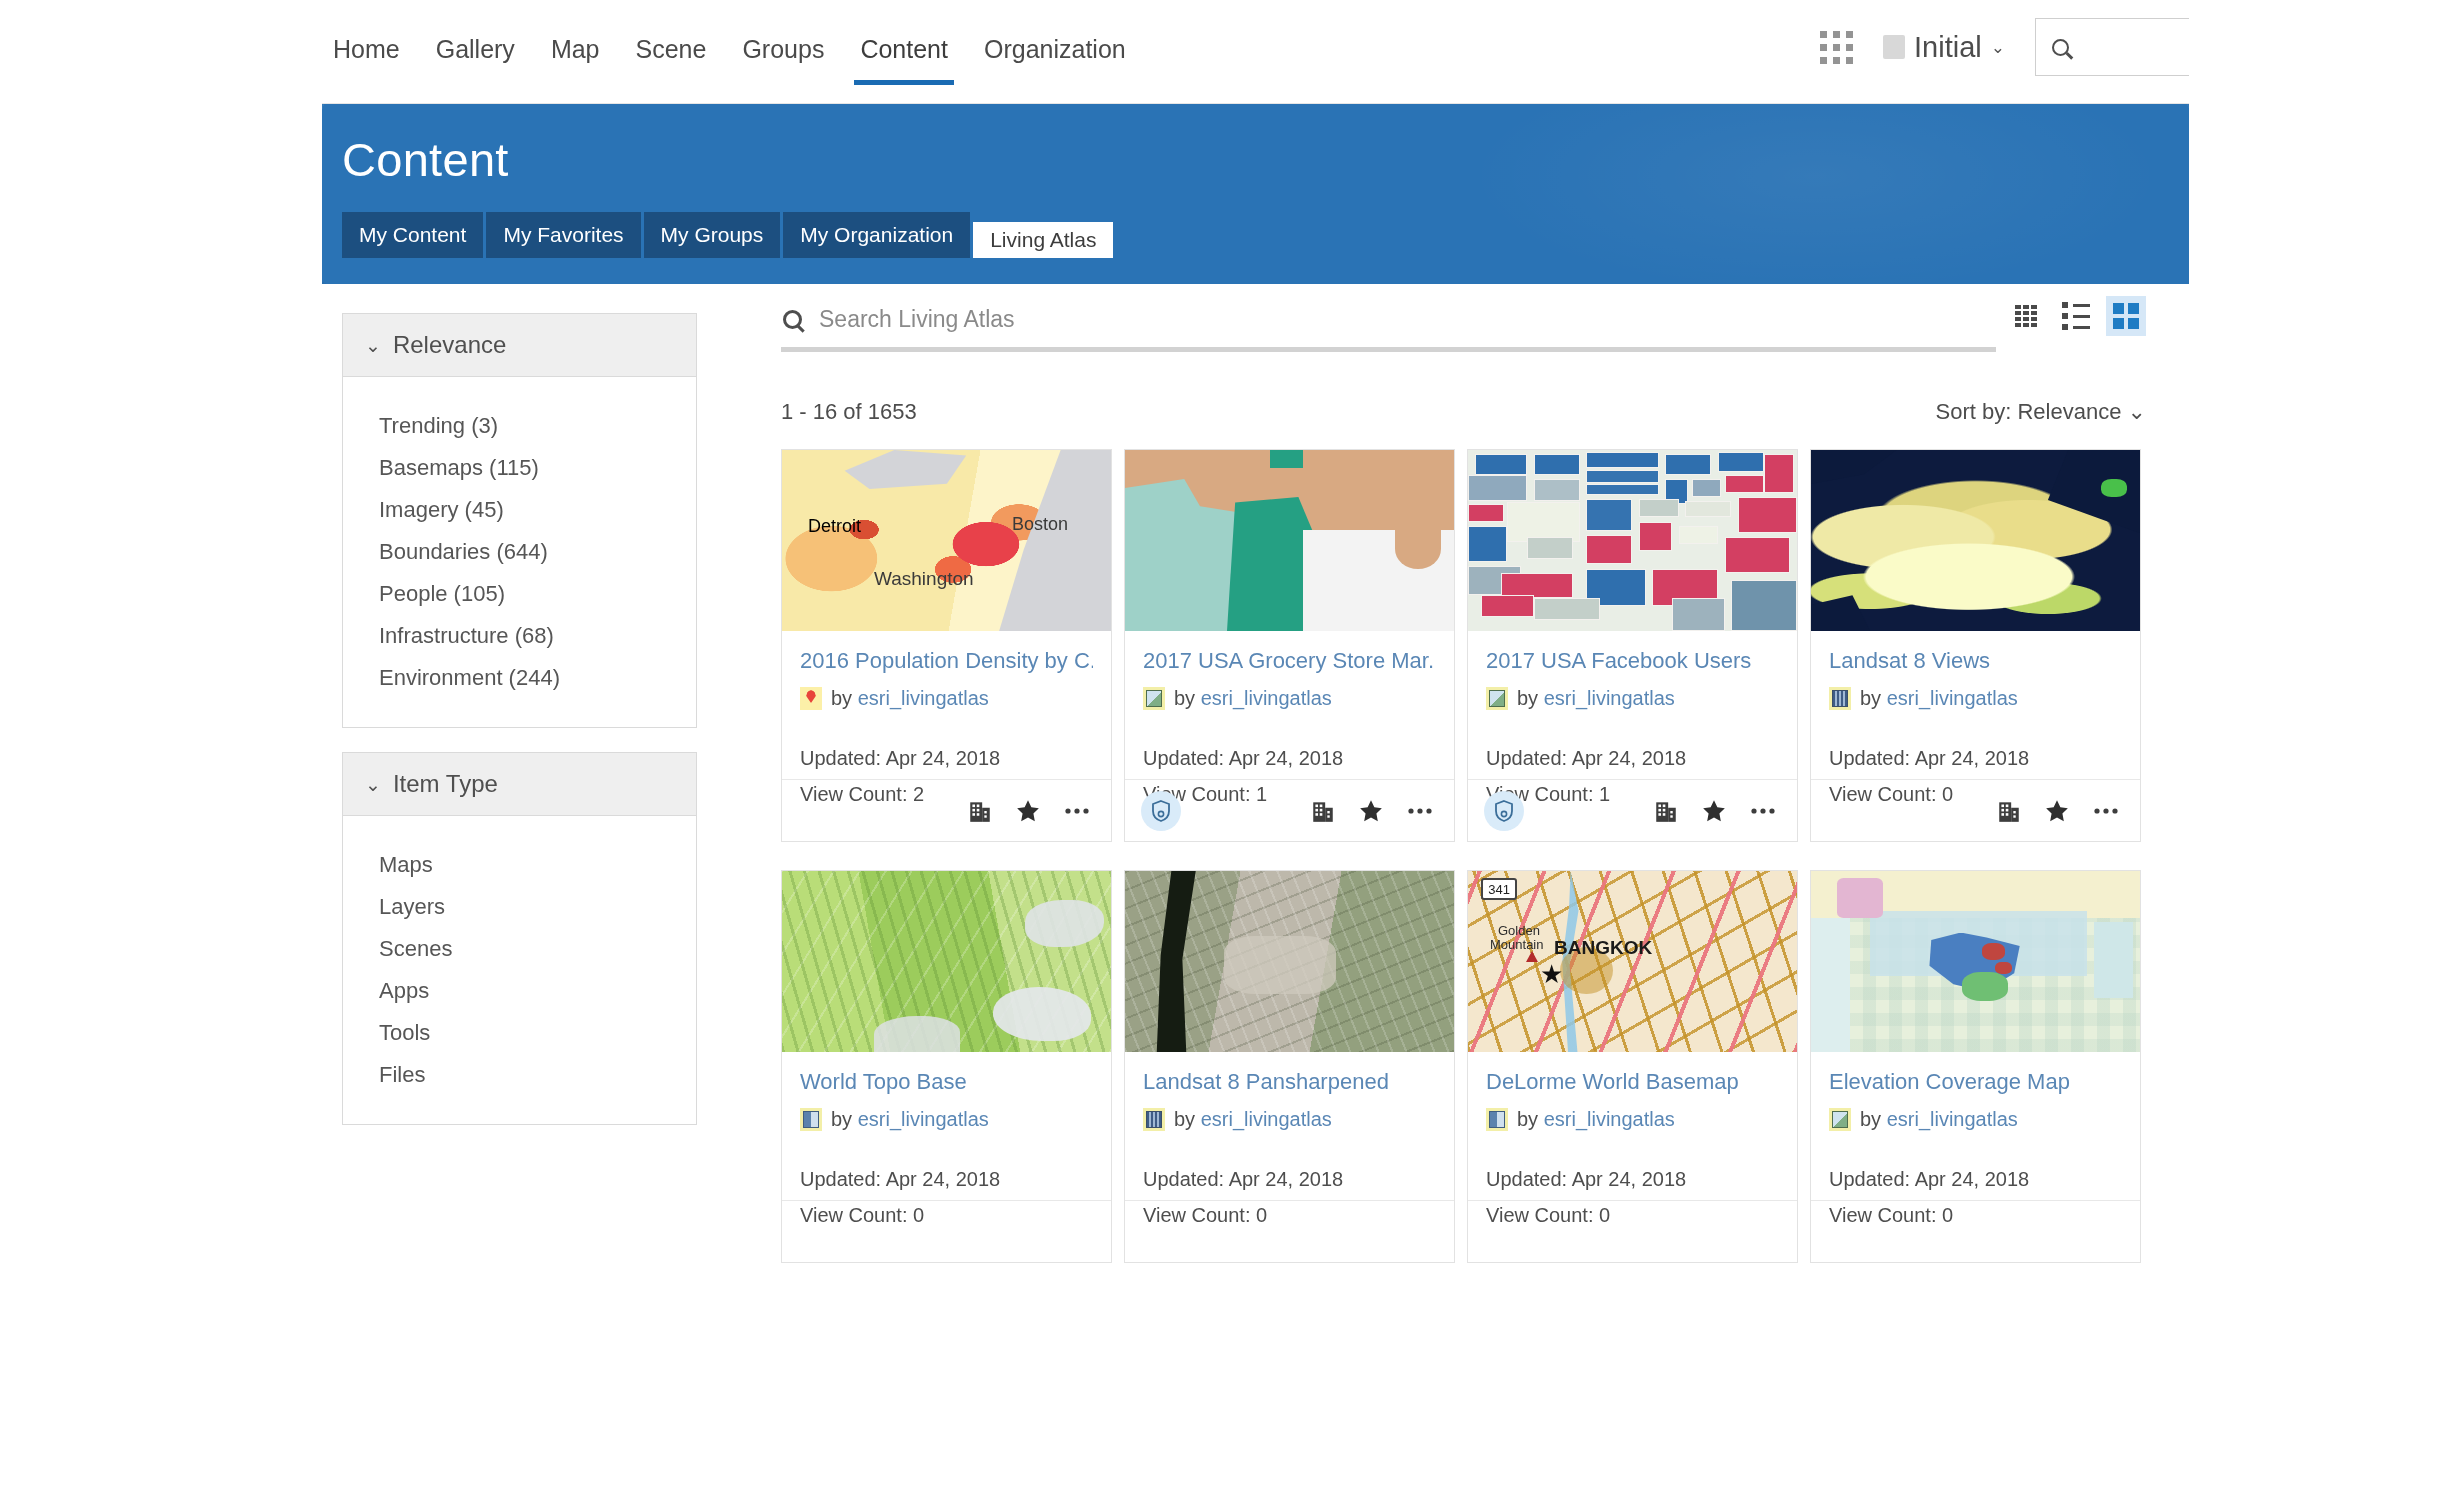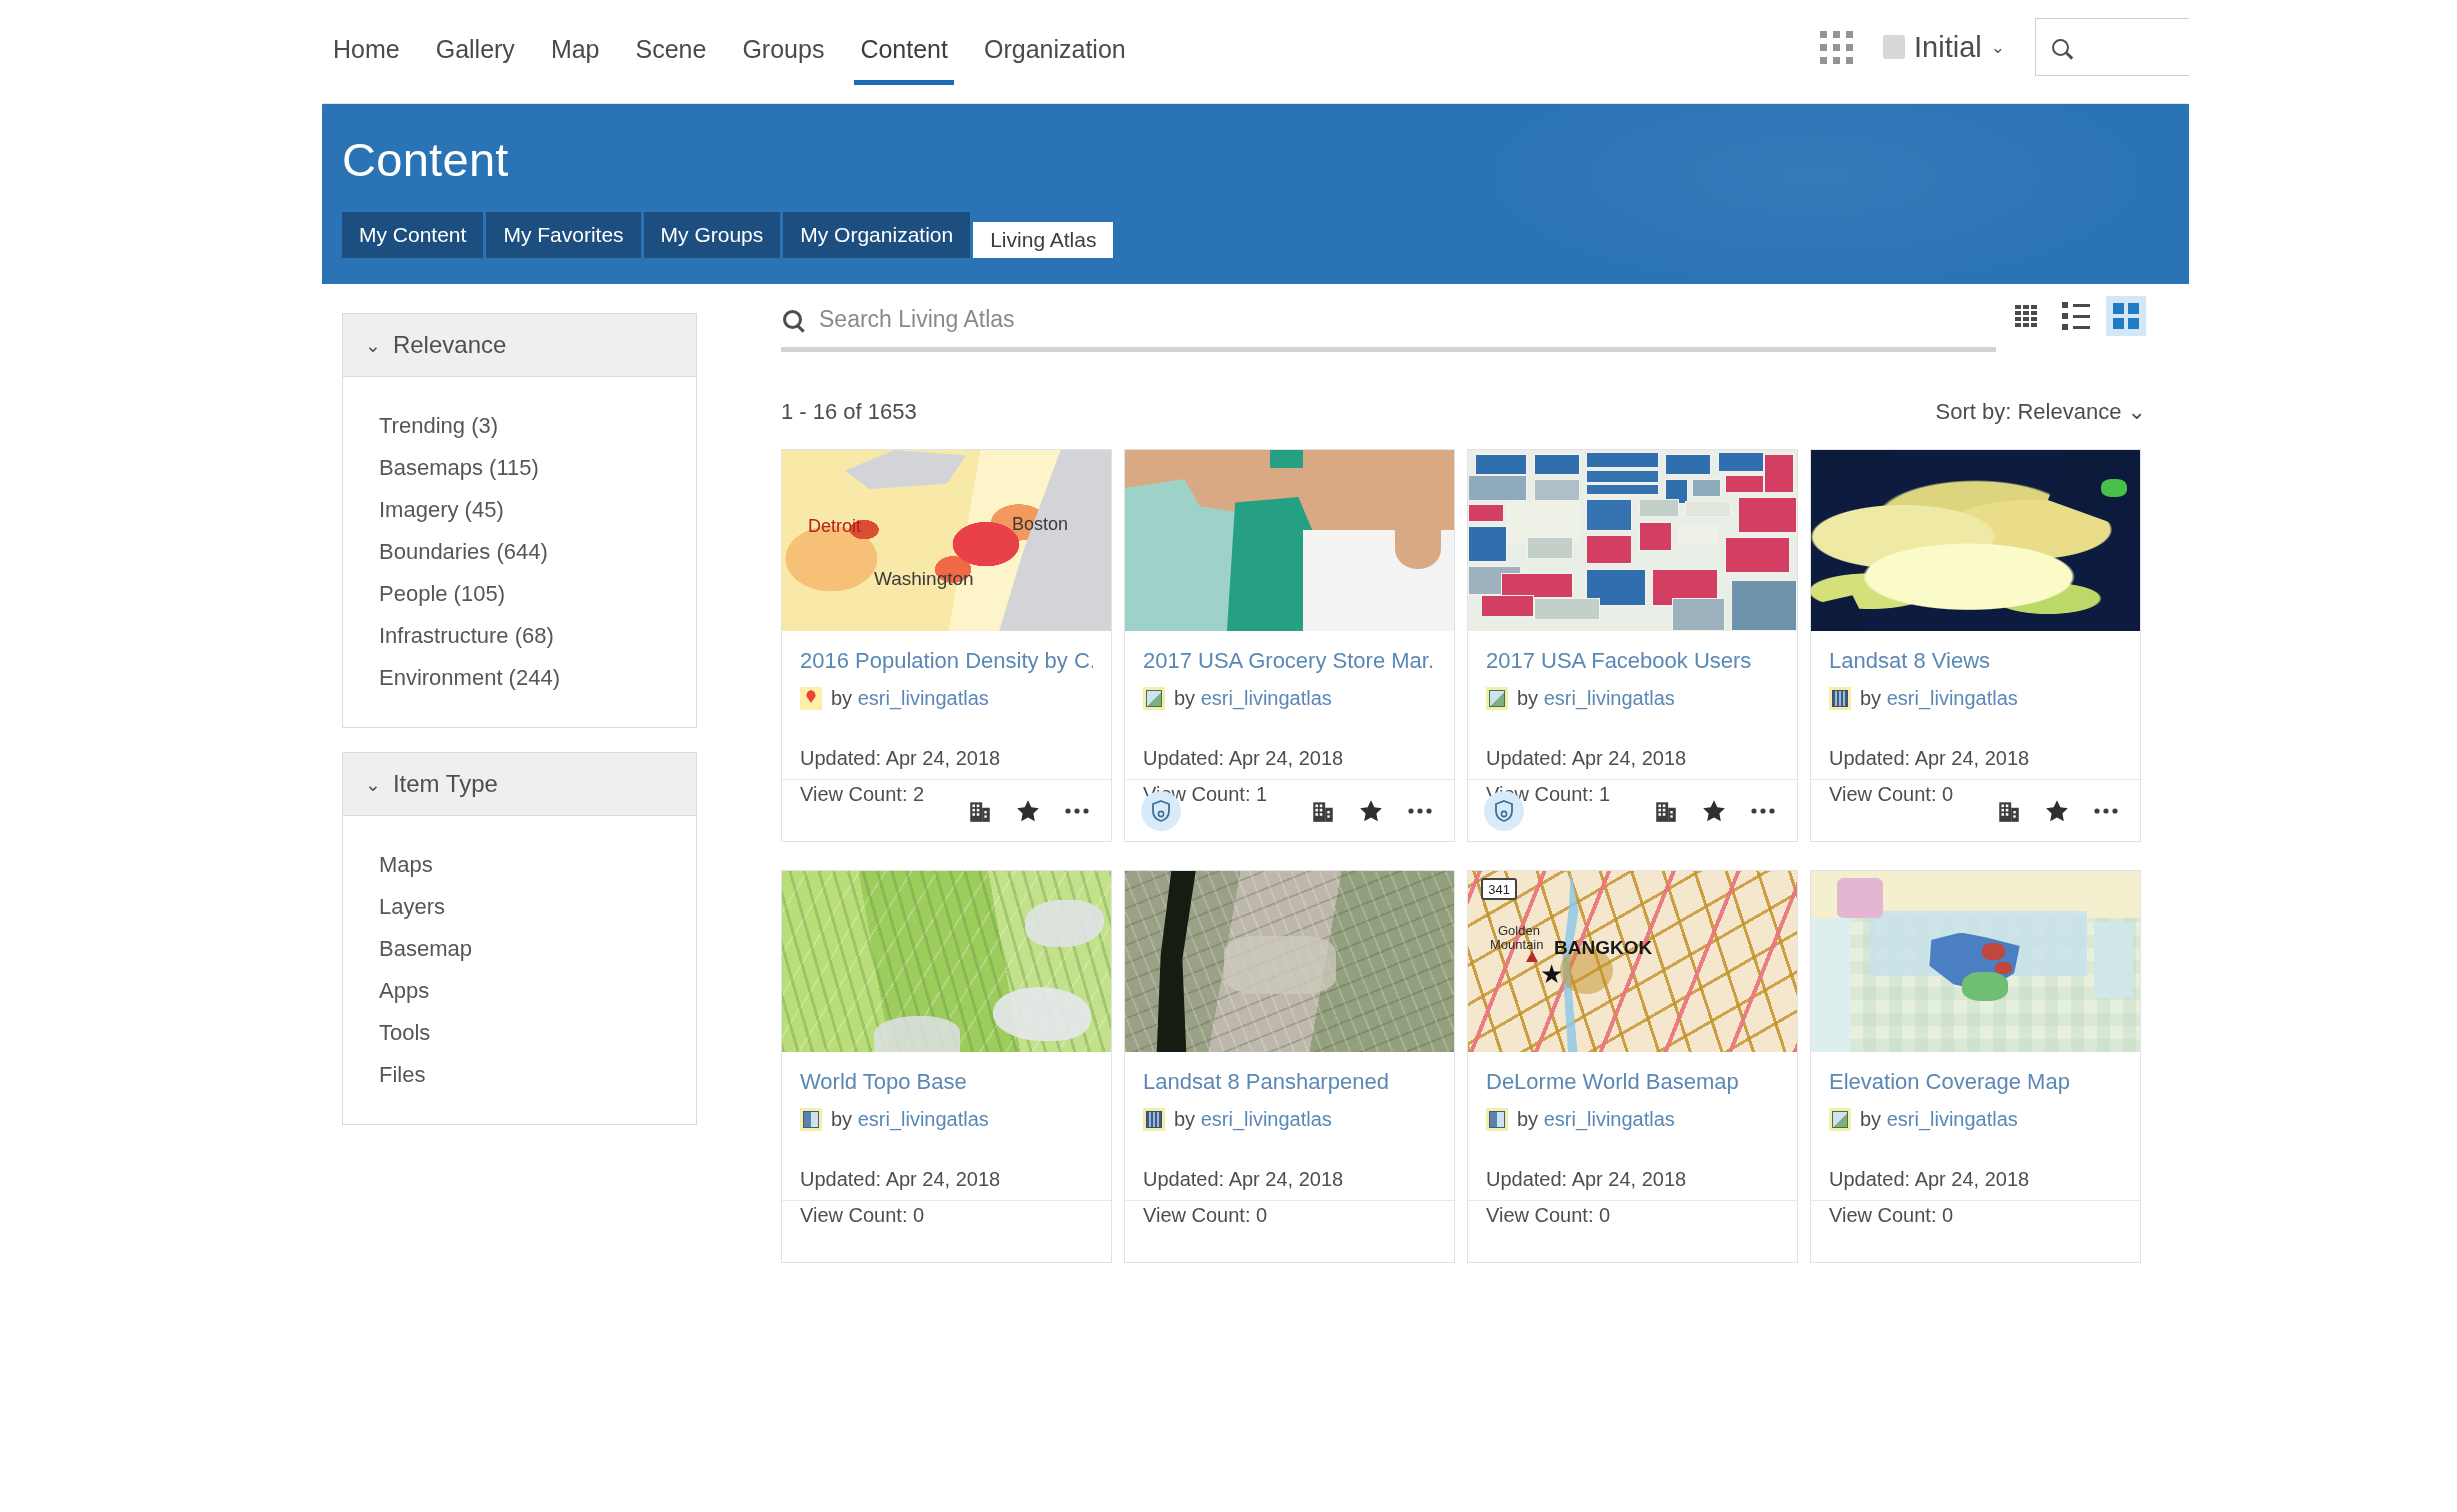--- a/index.html
+++ b/index.html
@@ -231,21 +231,21 @@
     </div>
   </div>
   <div class="facet">
     <div class="facet-head">
       <span class="facet-chev">⌄</span>
       <span class="facet-title">Item Type</span>
     </div>
     <div class="facet-body">
       <div class="facet-item">Maps</div>
             <div class="facet-item">Layers</div>
-            <div class="facet-item">Basemap</div>
+            <div class="facet-item">Scenes</div>
             <div class="facet-item">Apps</div>
             <div class="facet-item">Tools</div>
             <div class="facet-item">Files</div>
     </div>
   </div>
       </div>
 
     <div class="results">
 
       <div class="searchrow">
@@ -312,21 +312,21 @@
     <div class="thumb">
               <div style="position:absolute;inset:0;background:
         radial-gradient(ellipse 60px 40px at 62% 52%,#e8414a 0 55%,transparent 56%),
         radial-gradient(ellipse 30px 22px at 52% 66%,#ef6a44 0 60%,transparent 61%),
         radial-gradient(ellipse 24px 16px at 25% 44%,#d94f33 0 60%,transparent 61%),
         radial-gradient(ellipse 46px 30px at 72% 40%,#f29a5e 0 60%,transparent 61%),
         radial-gradient(ellipse 70px 50px at 15% 60%,#f6c177 0 65%,transparent 66%),
         linear-gradient(100deg,#f8e9a8 0 55%,#fdf4c9 55% 100%),#faf0bf;"></div>
         <div style="position:absolute;right:0;top:0;width:34%;height:100%;background:#d3d4d8;clip-path:polygon(55% 0,100% 0,100% 100%,0 100%,22% 55%);"></div>
         <div style="position:absolute;left:14%;top:0;width:42%;height:30%;background:#d3d4d8;clip-path:polygon(12% 38%,48% 0,100% 10%,86% 62%,30% 72%);"></div>
-        <div style="position:absolute;left:26px;top:66px;font-size:18px;color:#b91c1c;font-weight:400;font-family:'Liberation Sans',sans-serif;">Detroit</div>
+        <div style="position:absolute;left:26px;top:66px;font-size:18px;color:#000000;font-weight:400;font-family:'Liberation Sans',sans-serif;">Detroit</div>
               <div style="position:absolute;left:230px;top:64px;font-size:18px;color:#3a3a3a;font-weight:400;font-family:'Liberation Sans',sans-serif;">Boston</div>
               <div style="position:absolute;left:92px;top:118px;font-size:19px;color:#3a3a3a;font-weight:400;font-family:'Liberation Sans',sans-serif;">Washington</div>
             </div>
     <div class="card-body">
       <div class="card-title">2016 Population Density by C...</div>
       <div class="byline">
         <span class="type-icon ti-map"></span>
         <span class="byline-txt">by <a>esri_livingatlas</a></span>
       </div>
       <div class="meta">Updated: Apr 24, 2018</div>

